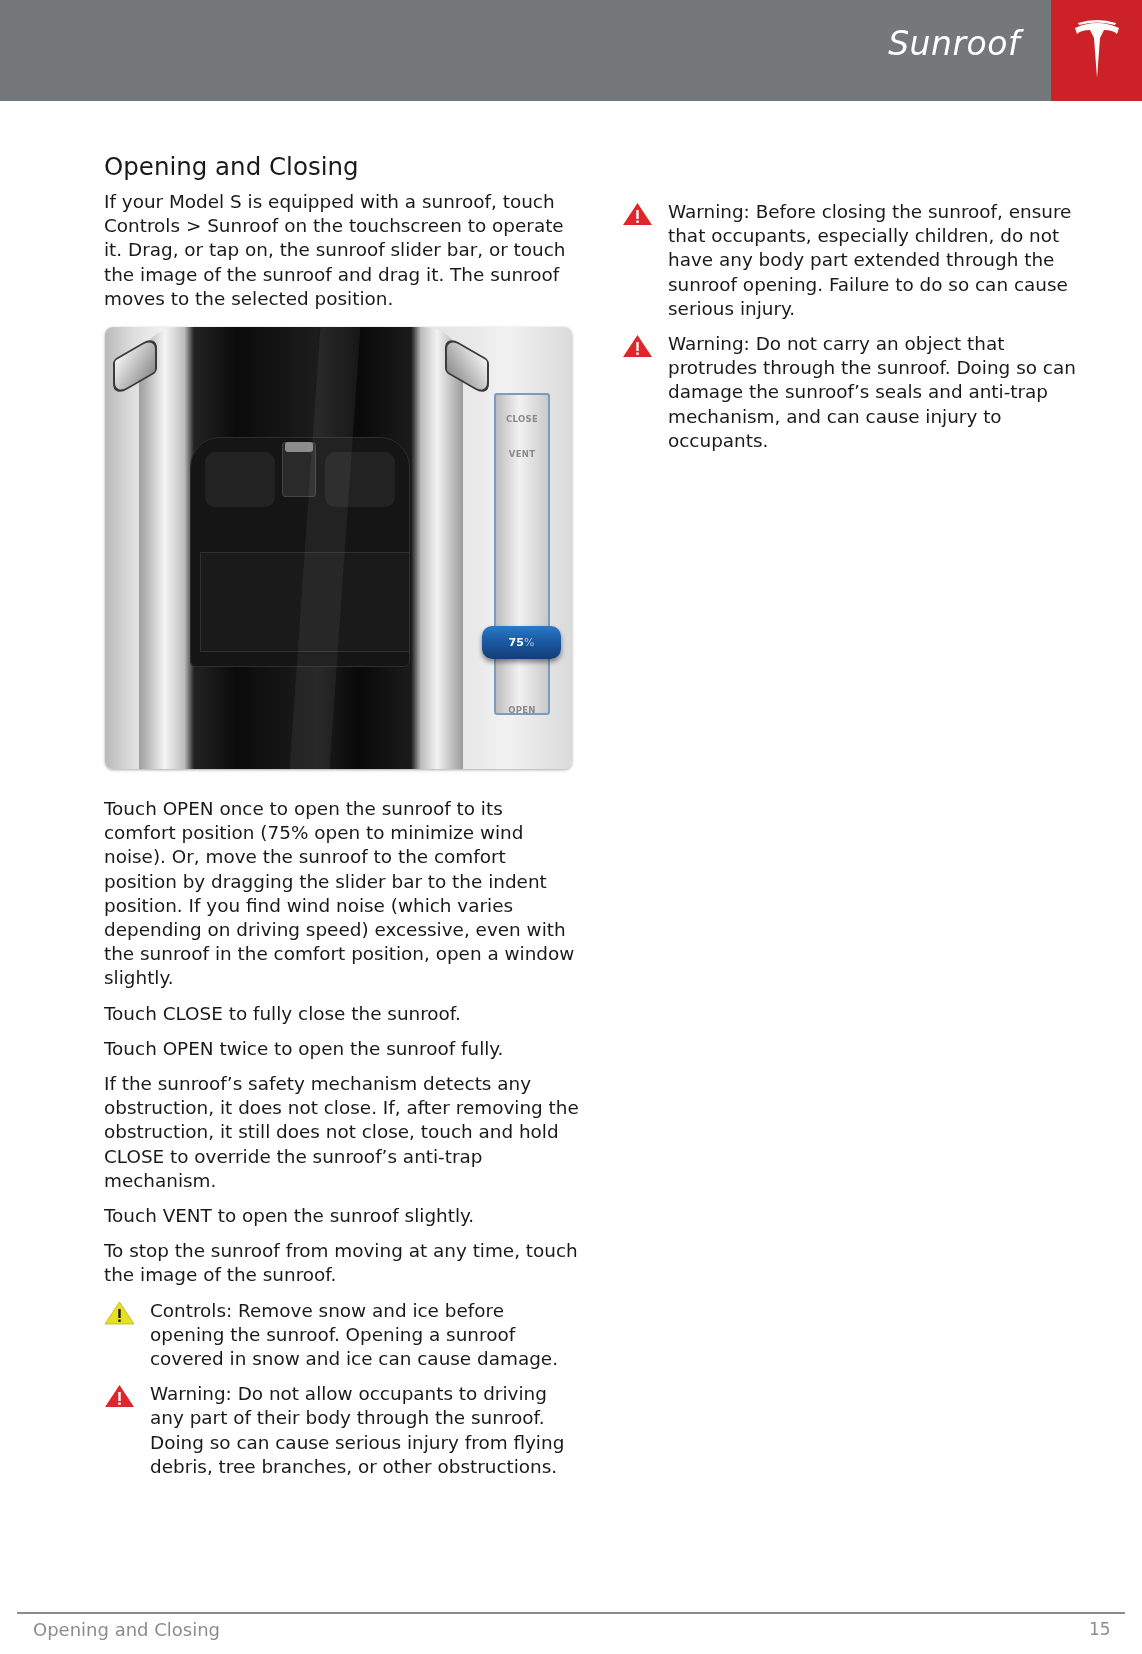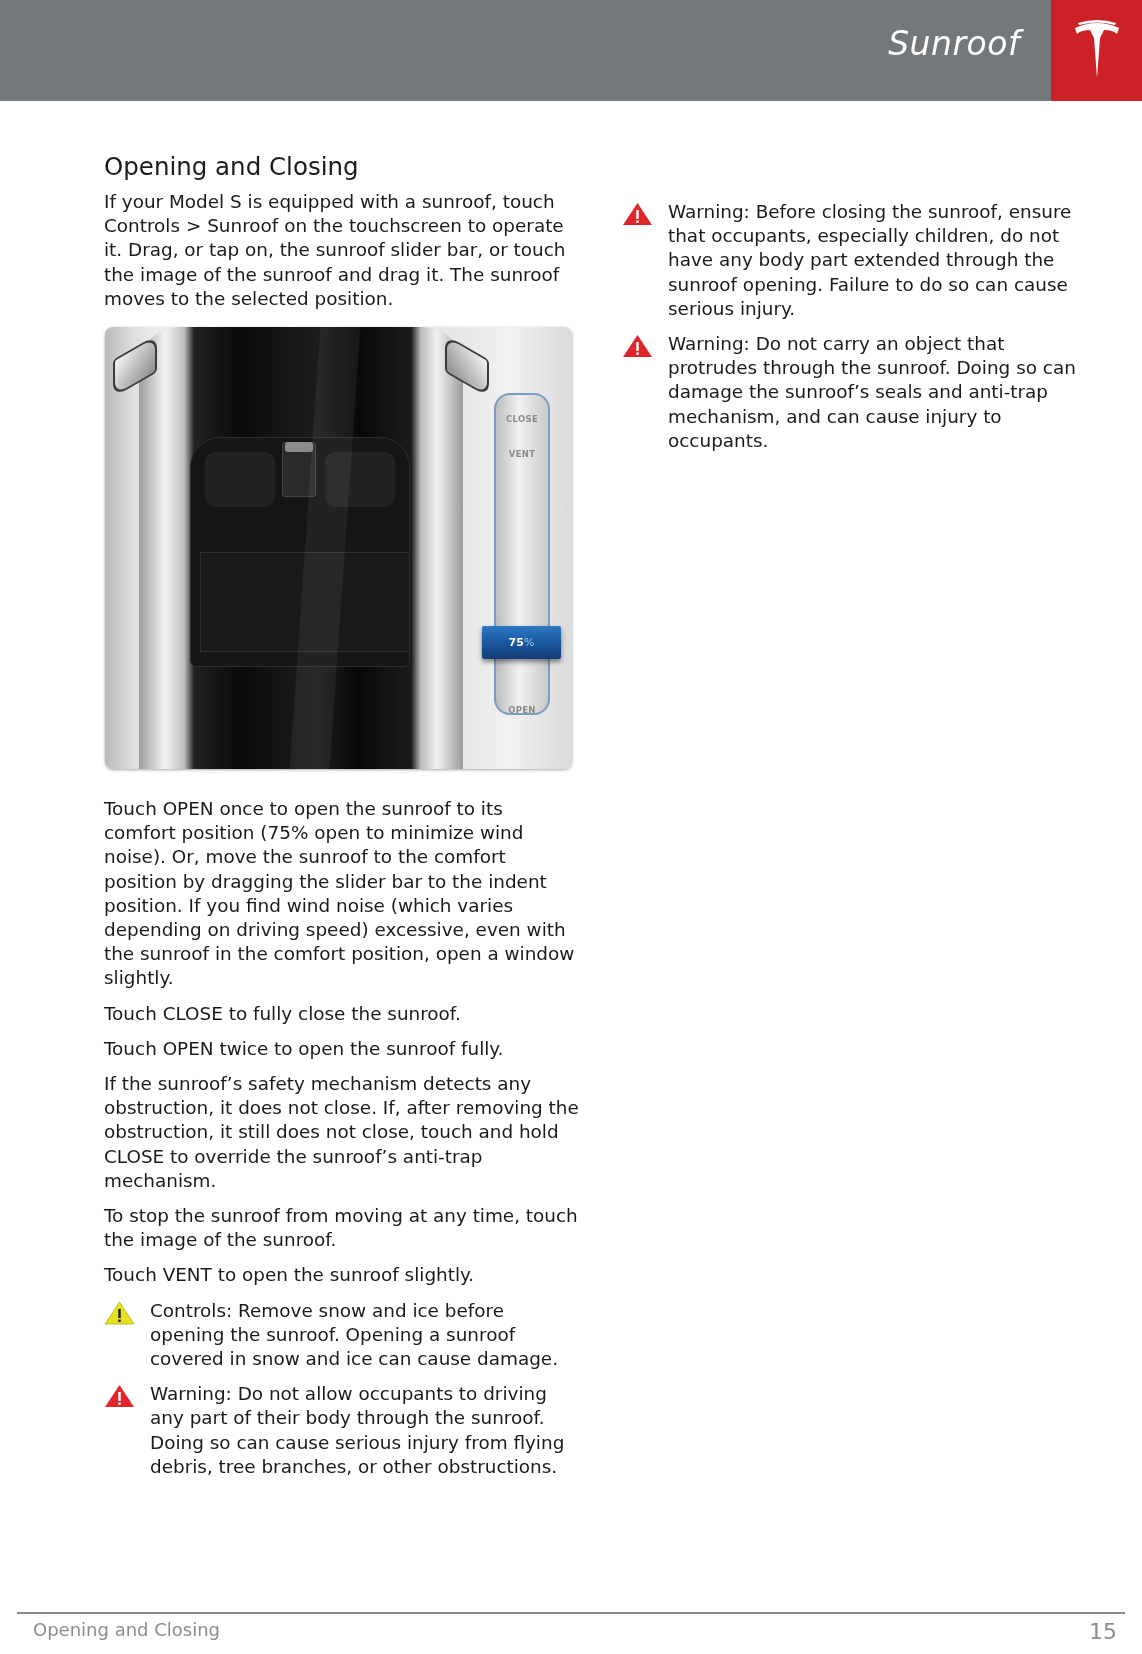--- a/index.html
+++ b/index.html
@@ -27,39 +27,39 @@
   .mirror-l { position: absolute; left: 8px; top: 20px; width: 44px; height: 38px; background: linear-gradient(135deg,#f4f4f4,#8d8d8d); border-radius: 4px 14px 4px 14px; transform: skewY(-30deg); border: 2px solid #3a3a3a; }
   .mirror-r { position: absolute; left: 340px; top: 20px; width: 44px; height: 38px; background: linear-gradient(225deg,#f4f4f4,#8d8d8d); border-radius: 14px 4px 14px 4px; transform: skewY(30deg); border: 2px solid #3a3a3a; }
   .cabin { position: absolute; left: 85px; top: 110px; width: 220px; height: 230px; border-radius: 30px 30px 6px 6px; background: #151515; border: 1px solid #2e2e2e; }
   .seat-l { position: absolute; left: 100px; top: 125px; width: 70px; height: 55px; background: #222; border-radius: 10px; }
   .seat-r { position: absolute; left: 220px; top: 125px; width: 70px; height: 55px; background: #222; border-radius: 10px; }
   .console { position: absolute; left: 177px; top: 115px; width: 34px; height: 55px; background: #2a2a2a; border: 1px solid #444; border-radius: 3px; }
   .console-cap { position: absolute; left: 180px; top: 115px; width: 28px; height: 10px; background: #8c8c8c; border-radius: 3px; }
   .rear-glass { position: absolute; left: 95px; top: 225px; width: 210px; height: 100px; background: #1a1a1a; border: 1px solid #303030; }
   .reflect { position: absolute; left: 200px; top: 0; width: 40px; height: 442px; background: rgba(255,255,255,0.06); transform: skewX(-4deg); }
 
-  .slider-track { position: absolute; left: 389px; top: 66px; width: 56px; height: 322px; border: 2px solid #7a9cc4; border-radius: 16px;
+  .slider-track { position: absolute; left: 389px; top: 66px; width: 56px; height: 322px; border: 2px solid #7a9cc4; border-radius: 3px;
                   background: linear-gradient(90deg,#bdbdbd 0%,#f2f2f2 45%,#c9c9c9 100%); }
   .slider-label { position: absolute; width: 100%; text-align: center; font-family: "DejaVu Sans", sans-serif; font-size: 8.5px; font-weight: bold; color: #8a8a8a; letter-spacing: 0.3px; }
   .slider-label.close { top: 12px; }
   .slider-label.vent { top: 47px; }
   .slider-label.open { top: 303px; }
-  .slider-handle { position: absolute; left: 377px; top: 299px; width: 79px; height: 33px; border-radius: 2px;
+  .slider-handle { position: absolute; left: 377px; top: 299px; width: 79px; height: 33px; border-radius: 10px;
                    background: linear-gradient(180deg,#2c79c6 0%,#1b5aa3 45%,#123d78 100%); box-shadow: 0 3px 5px rgba(0,0,0,0.45);
                    color: #ffffff; font-size: 11px; font-weight: bold; text-align: center; line-height: 33px; }
   .slider-handle .pct { color: #a8c6ea; font-weight: normal; }
 
   .note { position: relative; padding-left: 46px; margin-bottom: 11px; }
   .col-right .note { padding-left: 0; margin-bottom: 11px; }
   .note .icon { position: absolute; left: 0; top: 2px; width: 31px; height: 24px; }
   .col-right .note .icon { left: -46px; }
 
   .footer-rule { position: absolute; left: 17px; top: 1612px; width: 1108px; height: 2px; background: #8a8c8e; }
   .footer-left { position: absolute; left: 33px; top: 1619px; font-size: 18px; color: #8a8c8e; }
-  .footer-right { position: absolute; left: 1089px; top: 1619px; font-size: 22px; color: #8a8c8e; }
+  .footer-right { position: absolute; left: 1089px; top: 1619px; font-size: 17px; color: #8a8c8e; }
 </style>
 </head>
 <body>
 
 <div class="header">
   <div class="header-title">Sunroof</div>
   <div class="logo-box">
     <svg width="48" height="60" viewBox="0 0 48 60">
       <path d="M2 8 Q24 -2 46 8 L44 14 Q40 10 31 10 L27 18 L24 58 L21 18 L17 10 Q8 10 4 14 Z" fill="#ffffff"></path>
       <path d="M5 3 Q24 -3 43 3 L42 5 Q24 0 6 5 Z" fill="#ffffff"></path>
@@ -88,22 +88,22 @@
       <div class="slider-label vent">VENT</div>
       <div class="slider-label open">OPEN</div>
     </div>
     <div class="slider-handle"><span>75</span><span class="pct">%</span></div>
   </div>
 
   <p class="p">Touch OPEN once to open the sunroof to its comfort position (75% open to minimize wind noise). Or, move the sunroof to the comfort position by dragging the slider bar to the indent position. If you find wind noise (which varies depending on driving speed) excessive, even with the sunroof in the comfort position, open a window slightly.</p>
   <p class="p">Touch CLOSE to fully close the sunroof.</p>
   <p class="p">Touch OPEN twice to open the sunroof fully.</p>
   <p class="p">If the sunroof’s safety mechanism detects any obstruction, it does not close. If, after removing the obstruction, it still does not close, touch and hold CLOSE to override the sunroof’s anti-trap mechanism.</p>
+  <p class="p">Touch VENT to open the sunroof slightly.</p>
   <p class="p">To stop the sunroof from moving at any time, touch the image of the sunroof.</p>
-  <p class="p">Touch VENT to open the sunroof slightly.</p>
 
   <div class="note">
     <svg class="icon" viewBox="0 0 31 24">
       <path d="M15.5 1 L30 23 L1 23 Z" fill="#e6e020" stroke="#b8b41a" stroke-width="0.8"></path>
       <rect x="14.3" y="8" width="2.4" height="9" fill="#1a1a1a"></rect>
       <rect x="14.3" y="18.5" width="2.4" height="2.4" fill="#1a1a1a"></rect>
     </svg>
     <span>Controls: Remove snow and ice before opening the sunroof. Opening a sunroof covered in snow and ice can cause damage.</span>
   </div>
   <div class="note">

